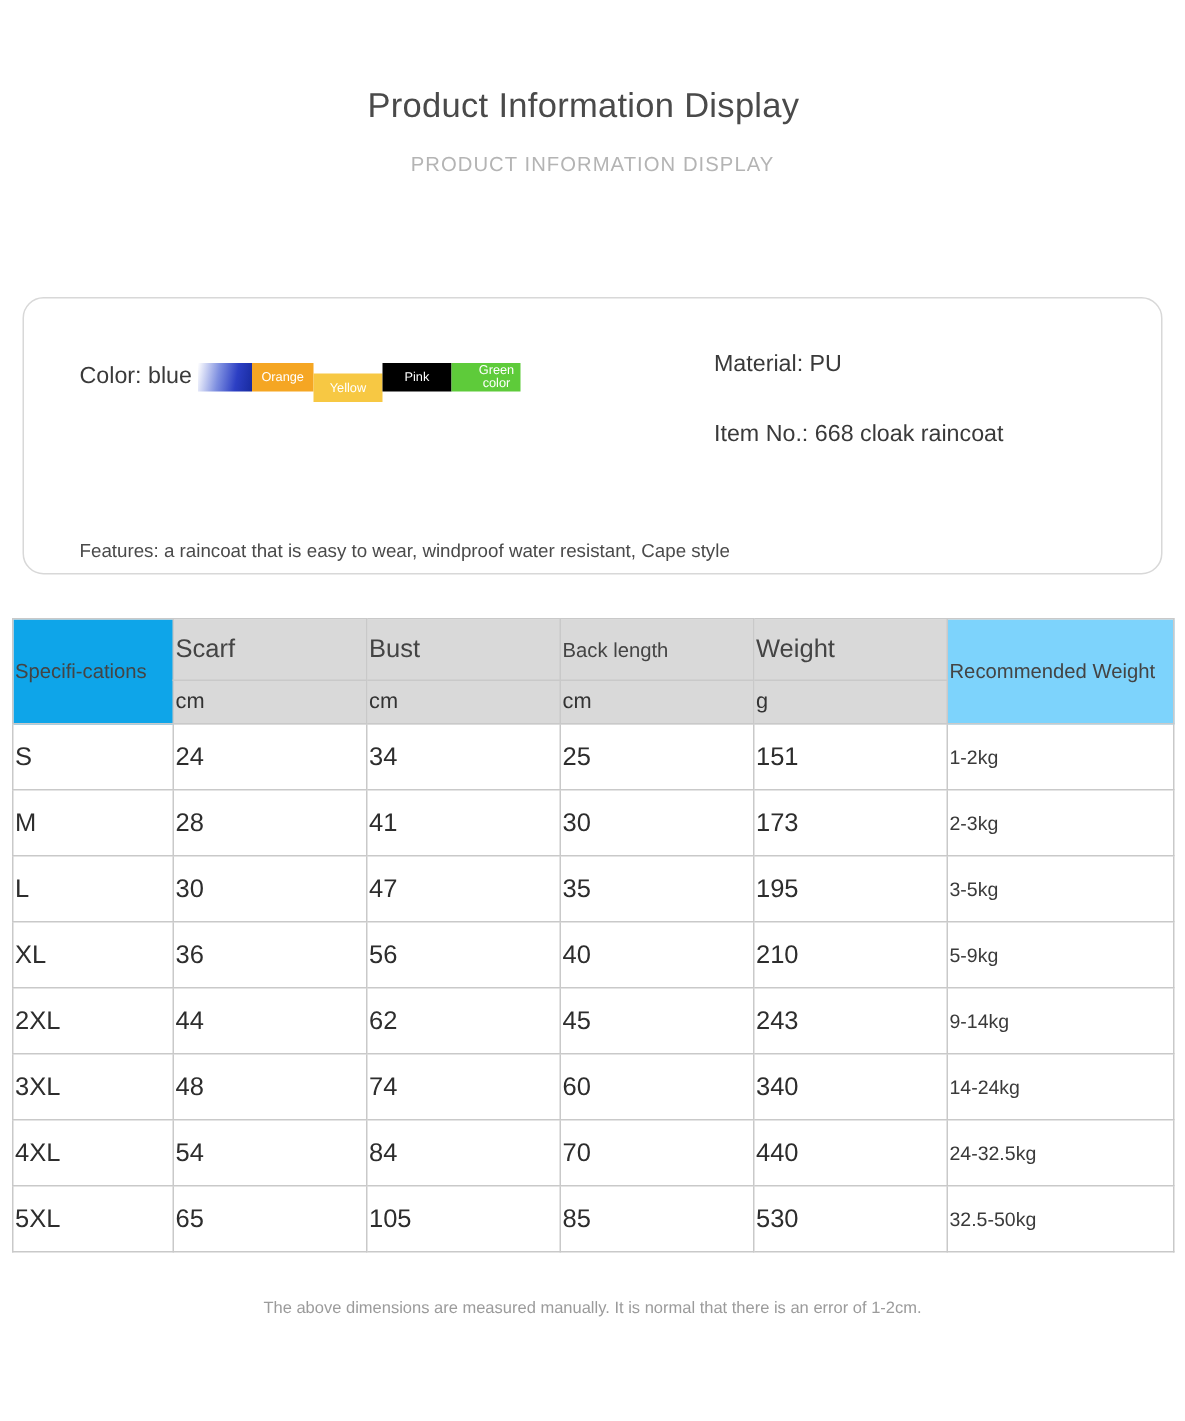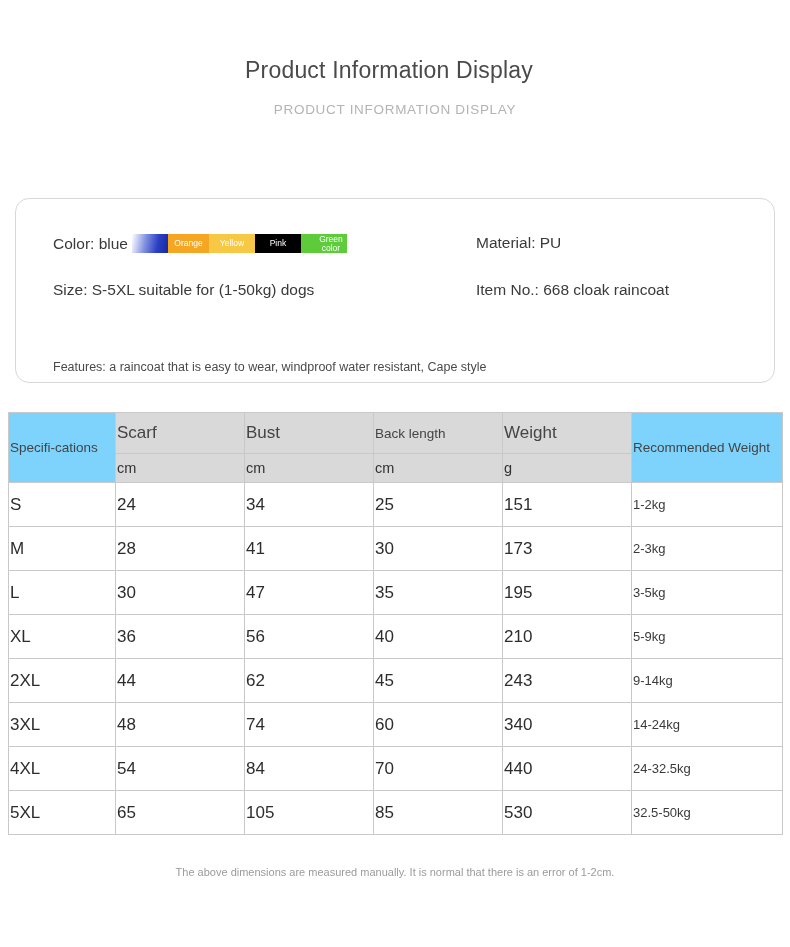--- a/index.html
+++ b/index.html
@@ -100,21 +100,21 @@
     line-height: 9px;
     text-align: center;
     white-space: pre-line;
     font-family: "Liberation Sans", sans-serif;
   }
   .swatch.blue {
     width: 36px;
     background: linear-gradient(100deg, #ffffff 0%, #7e8fe0 38%, #2c3fc4 70%, #172a9e 100%);
   }
   .swatch.orange { width: 41px; background: #f5a623; }
-  .swatch.yellow { width: 46px; background: #f7c843; }
+  .swatch.yellow { width: 46px; background: #f7c843; margin-top: 15px; }
   .swatch.pink   { width: 46px; background: #000000; }
   .swatch.green  { width: 46px; background: #5ecb3a; padding-left: 19px; }
 
   
   .table-wrap {
     position: absolute;
     left: 8px;
     top: 412px;
     width: 774px;
   }
@@ -141,21 +141,21 @@
     margin-top: 28px;
   }
   .unit-cell {
     background: #d9d9d9;
     color: #333;
     font-size: 14.5px;
     font-weight: bold;
     height: 26px;
   }
   .spec-corner {
-    background: #7dd3fc;
+    background: #0ea5e9;
     color: #444;
     font-size: 13.5px;
     line-height: 15px;
   }
   .rec-head {
     background: #7dd3fc;
     color: #444;
     font-size: 13.5px;
     line-height: 15px;
   }
@@ -203,23 +203,20 @@
         <span class="swatch yellow">Yellow</span>
         <span class="swatch pink">Pink</span>
         <span class="swatch green">Green color</span>
       </span>
     </div>
 
     <div class="info-row row-material">
       <span class="info-label">Material: PU</span>
     </div>
 
-    <div class="info-row row-size">
-      <span class="info-label">Size: S-5XL suitable for (1-50kg) dogs</span>
-    </div>
 
     <div class="info-row row-item">
       <span class="info-label">Item No.: 668 cloak raincoat</span>
     </div>
 
     <div class="info-row row-features">
       <span class="features-text">Features: a raincoat that is easy to wear, windproof water resistant, Cape style</span>
     </div>
 
   </div>

